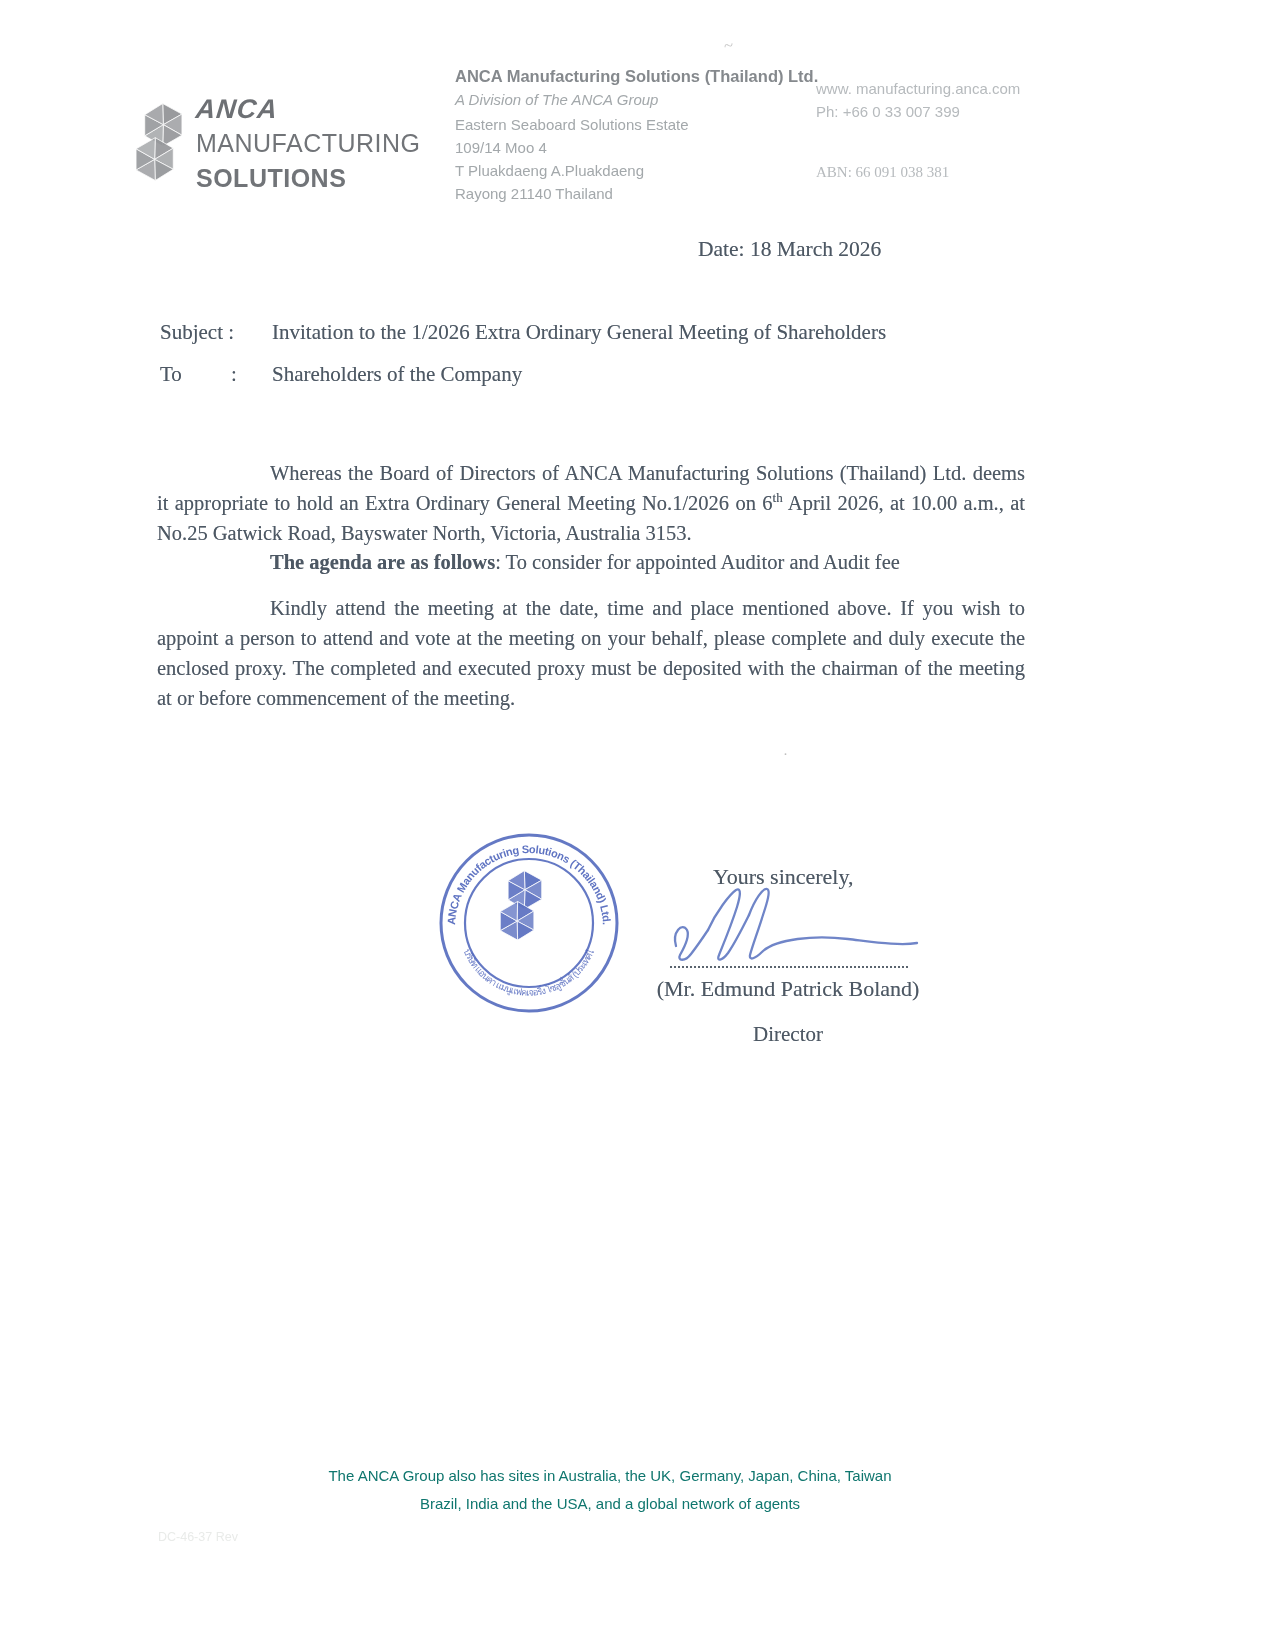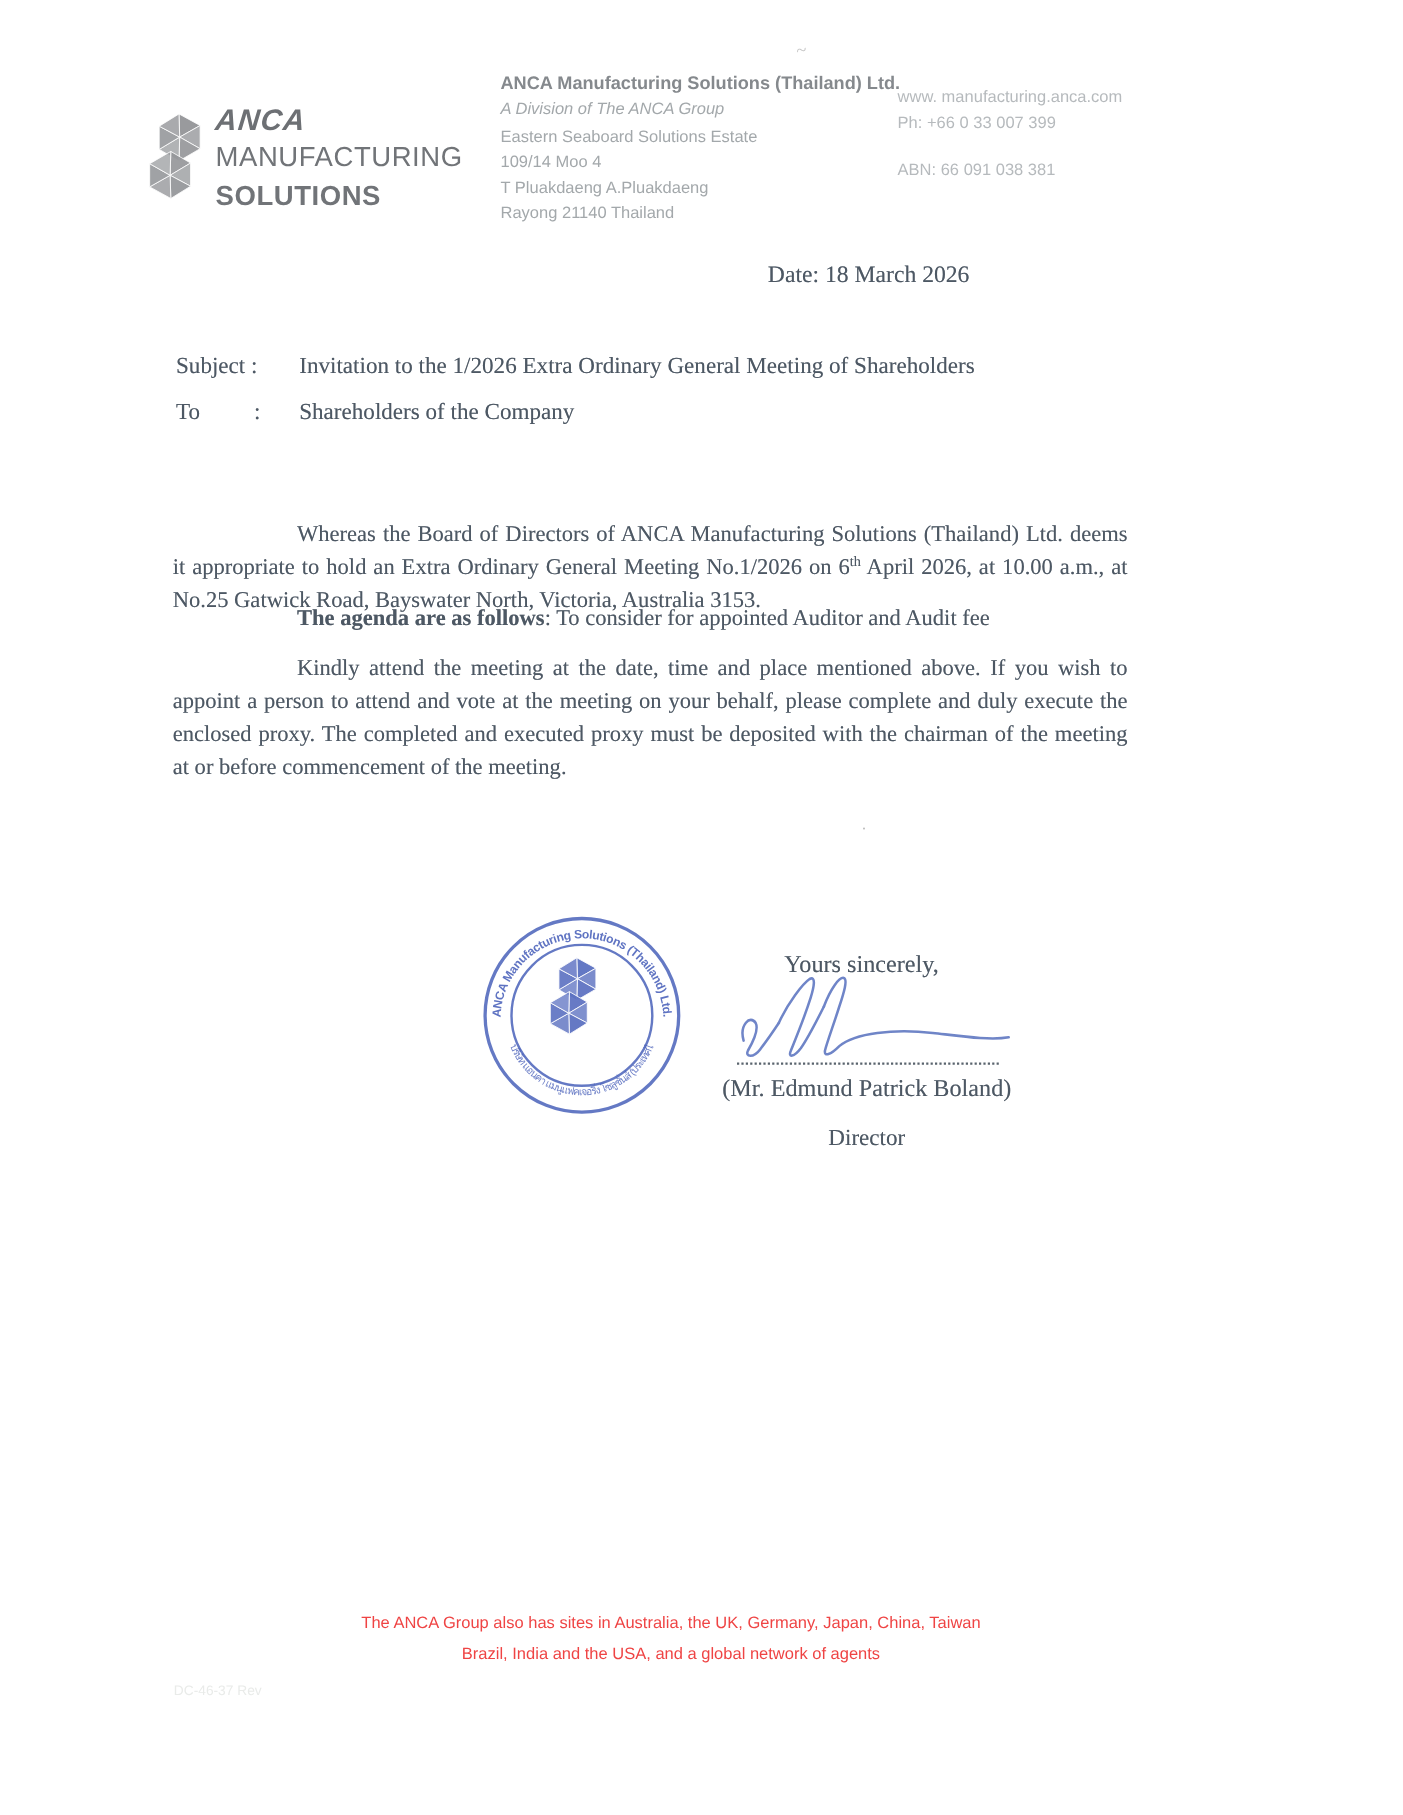--- a/index.html
+++ b/index.html
@@ -15,49 +15,49 @@
   .wordmark .brand { display:block; font-size:27px; font-weight:bold; font-style:italic; letter-spacing:1px; transform:skewX(-6deg); color:#6d7074; }
   .wordmark .l1 { display:block; margin-top:4px; font-size:25px; font-weight:normal; letter-spacing:.5px; }
   .wordmark .l2 { display:block; margin-top:6px; font-size:25px; font-weight:bold; letter-spacing:.5px; }
 
   .co-block { position:absolute; left:455px; top:67px; font-family:"Liberation Sans", sans-serif; }
   .co-name { font-size:16.5px; font-weight:bold; color:#85898d; margin-bottom:5px; }
   .co-div  { font-size:15px; font-style:italic; color:#a3a8ab; margin-bottom:5px; }
   .co-addr { font-size:15px; color:#a3a8ab; line-height:23px; }
 
   .contact { position:absolute; left:816px; top:77px; font-family:"Liberation Sans", sans-serif; font-size:15px; color:#b6babd; line-height:23px; }
-  .contact .abn { margin-top:20px; }
+  .contact .abn { margin-top:38px;font-family:Liberation Serif, serif; }
 
   
   .date-line { position:absolute; left:675px; top:237px; font-size:21.5px;margin-left:23px; }
   .row-label { position:absolute; font-size:21px; }
   .subject-label { left:160px; top:320px; }
   .subject-value { left:272px; top:320px; }
   .to-label { left:160px; top:362px; }
   .to-colon { left:231px; top:362px; }
   .to-value { left:272px; top:362px; }
 
   .para { position:absolute; left:157px; width:868px; font-size:20.5px; line-height:30px; text-align:justify; }
-  .para.p1 { top:450px; text-indent:113px; }
+  .para.p1 { top:437px; text-indent:113px; }
   .agenda  { position:absolute; left:270px; top:530px; font-size:20.5px; }
   .agenda b { font-weight:bold; }
   .para.p2 { top:572px; text-indent:113px; }
   sup.ord { font-size:13px; vertical-align:super; line-height:0; }
 
   
   .stamp { position:absolute; left:437px; top:831px; width:184px; height:184px; opacity:.92; }
   .valediction { position:absolute; left:713px; top:864px; font-size:22px; }
   .signature { position:absolute; left:658px; top:886px; width:275px; height:92px; }
   .dotted { position:absolute; left:670px; top:944px; width:238px; border-bottom:2.6px dotted #5a646e; height:22px; }
   .signatory { position:absolute; left:640px; top:976px; width:296px; text-align:center; font-size:22px; }
   .sig-title { position:absolute; left:640px; top:1022px; width:296px; text-align:center; font-size:21px; }
 
   
   .footer { position:absolute; left:170px; top:1462px; width:880px; text-align:center;
-            font-family:"Liberation Sans", sans-serif; font-size:15px; line-height:28px; color:#ef4444; }
+            font-family:"Liberation Sans", sans-serif; font-size:15px; line-height:28px; color:#0f766e; }
   .doc-code { position:absolute; left:158px; top:1530px; font-family:"Liberation Sans", sans-serif; font-size:12.5px; color:#e9ebe9; }
 
   
   .artifact-tilde { position:absolute; left:724px; top:36px; color:#c6c6c6; font-size:17px; transform:rotate(-8deg); }
   .artifact-dot { position:absolute; left:783px; top:746px; color:#bfbfbf; font-size:15px; }
 </style>
 </head>
 <body>
 
 <div class="page">

